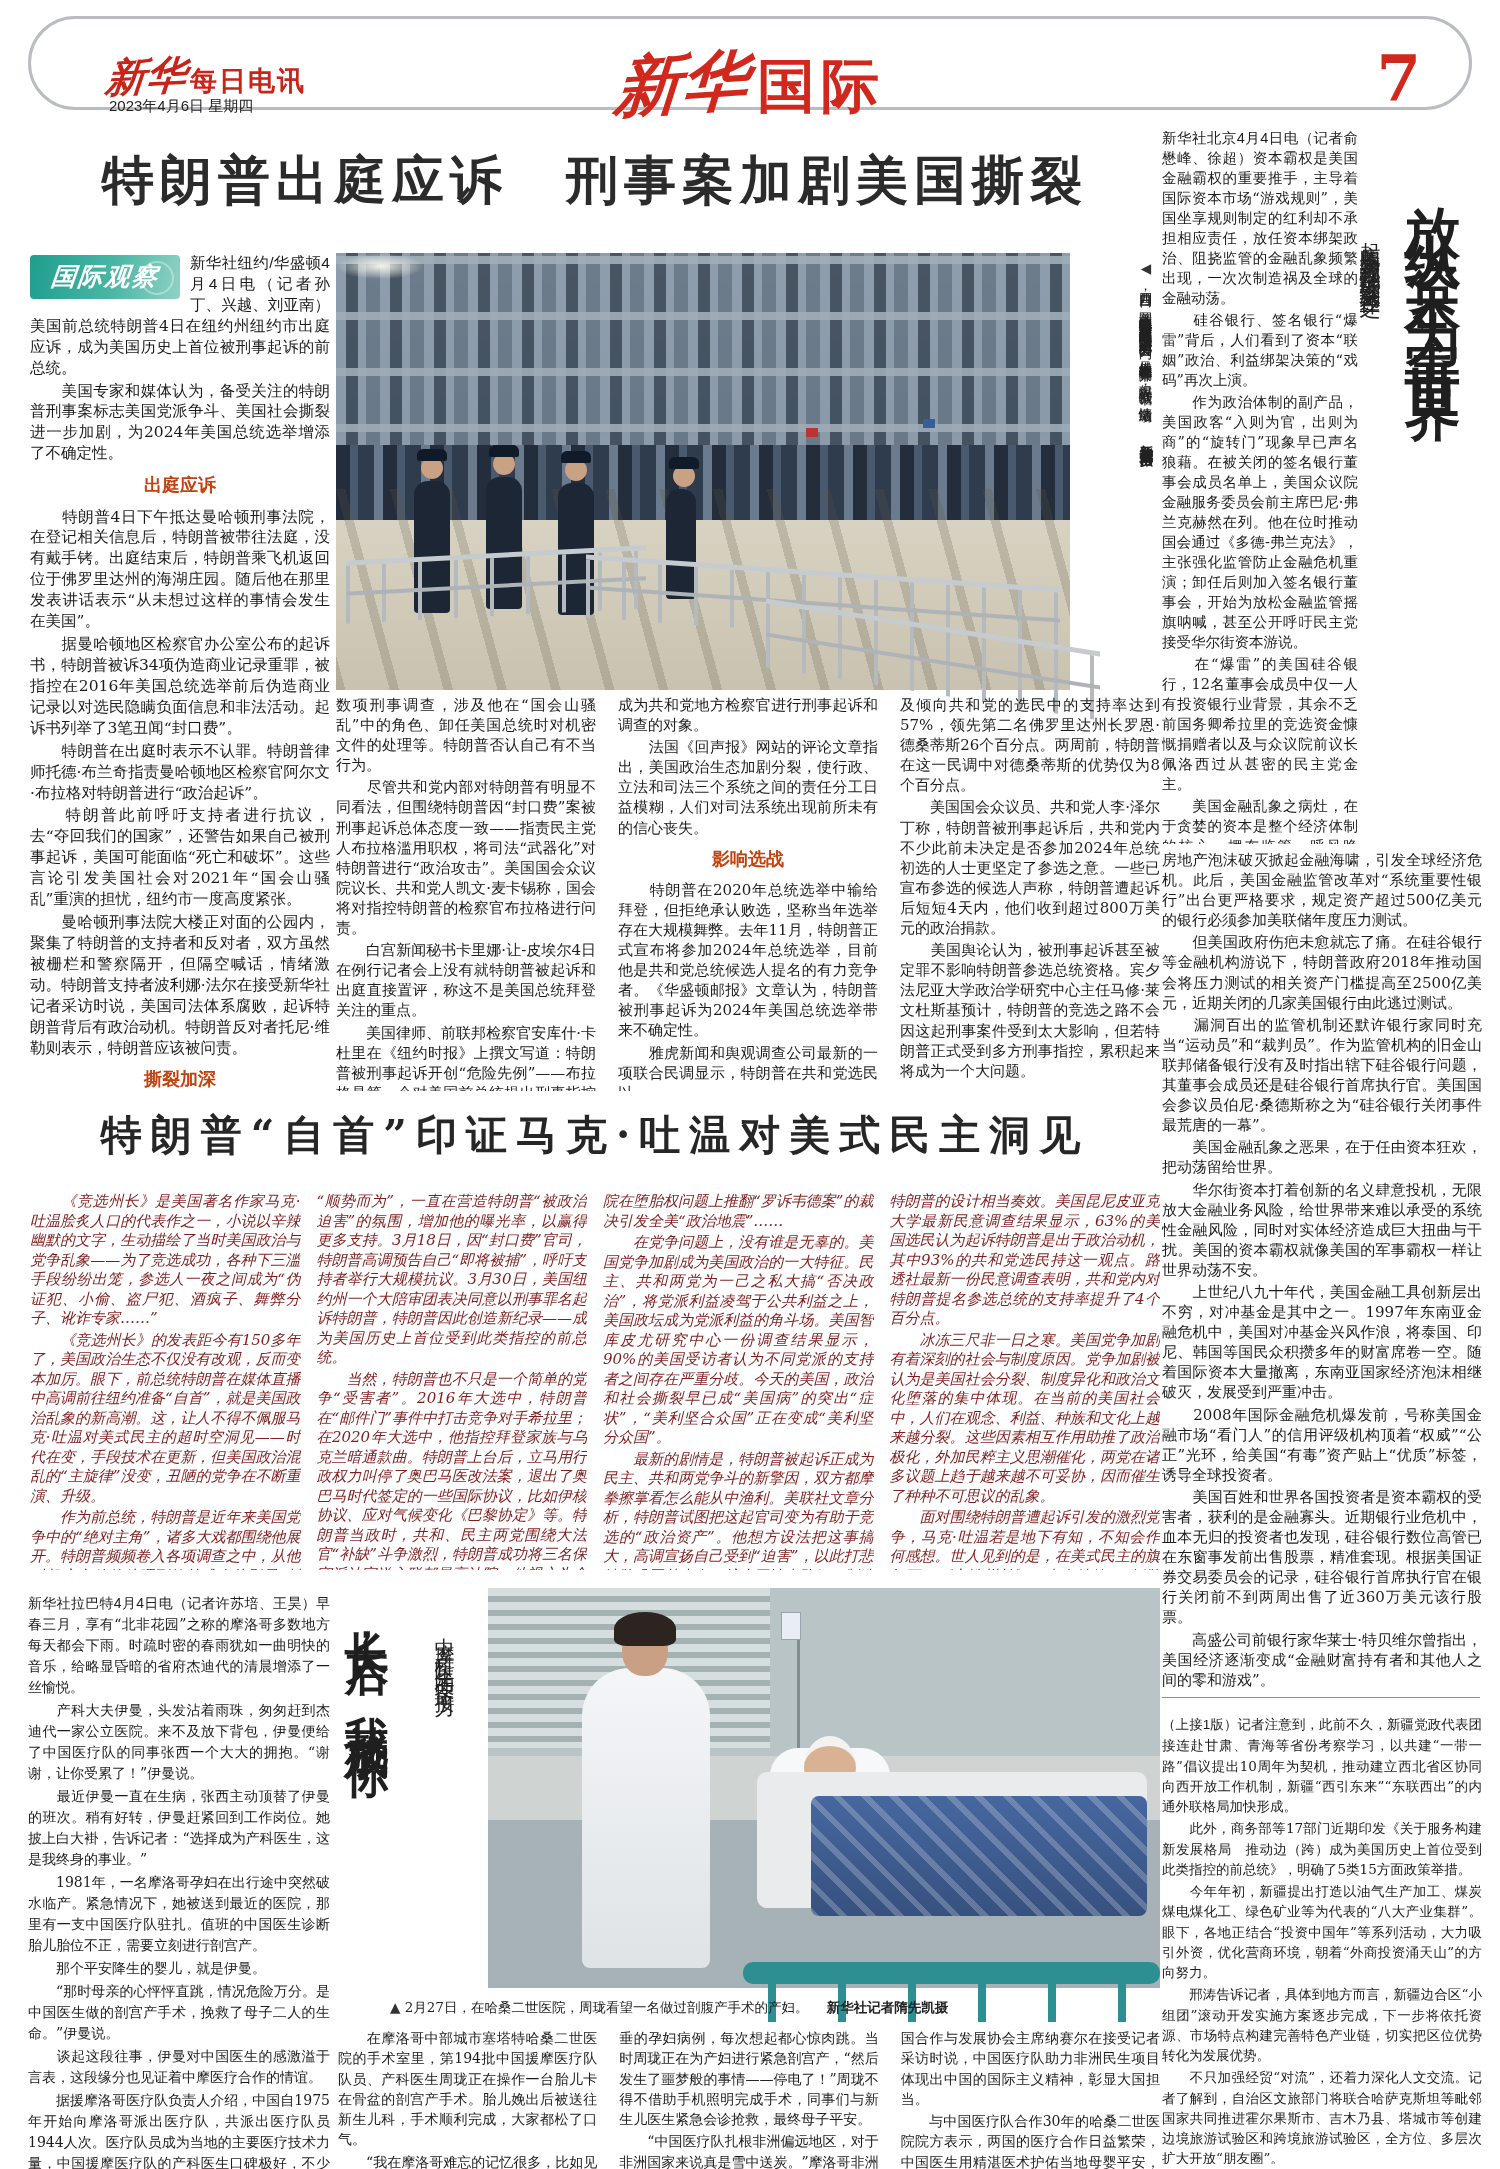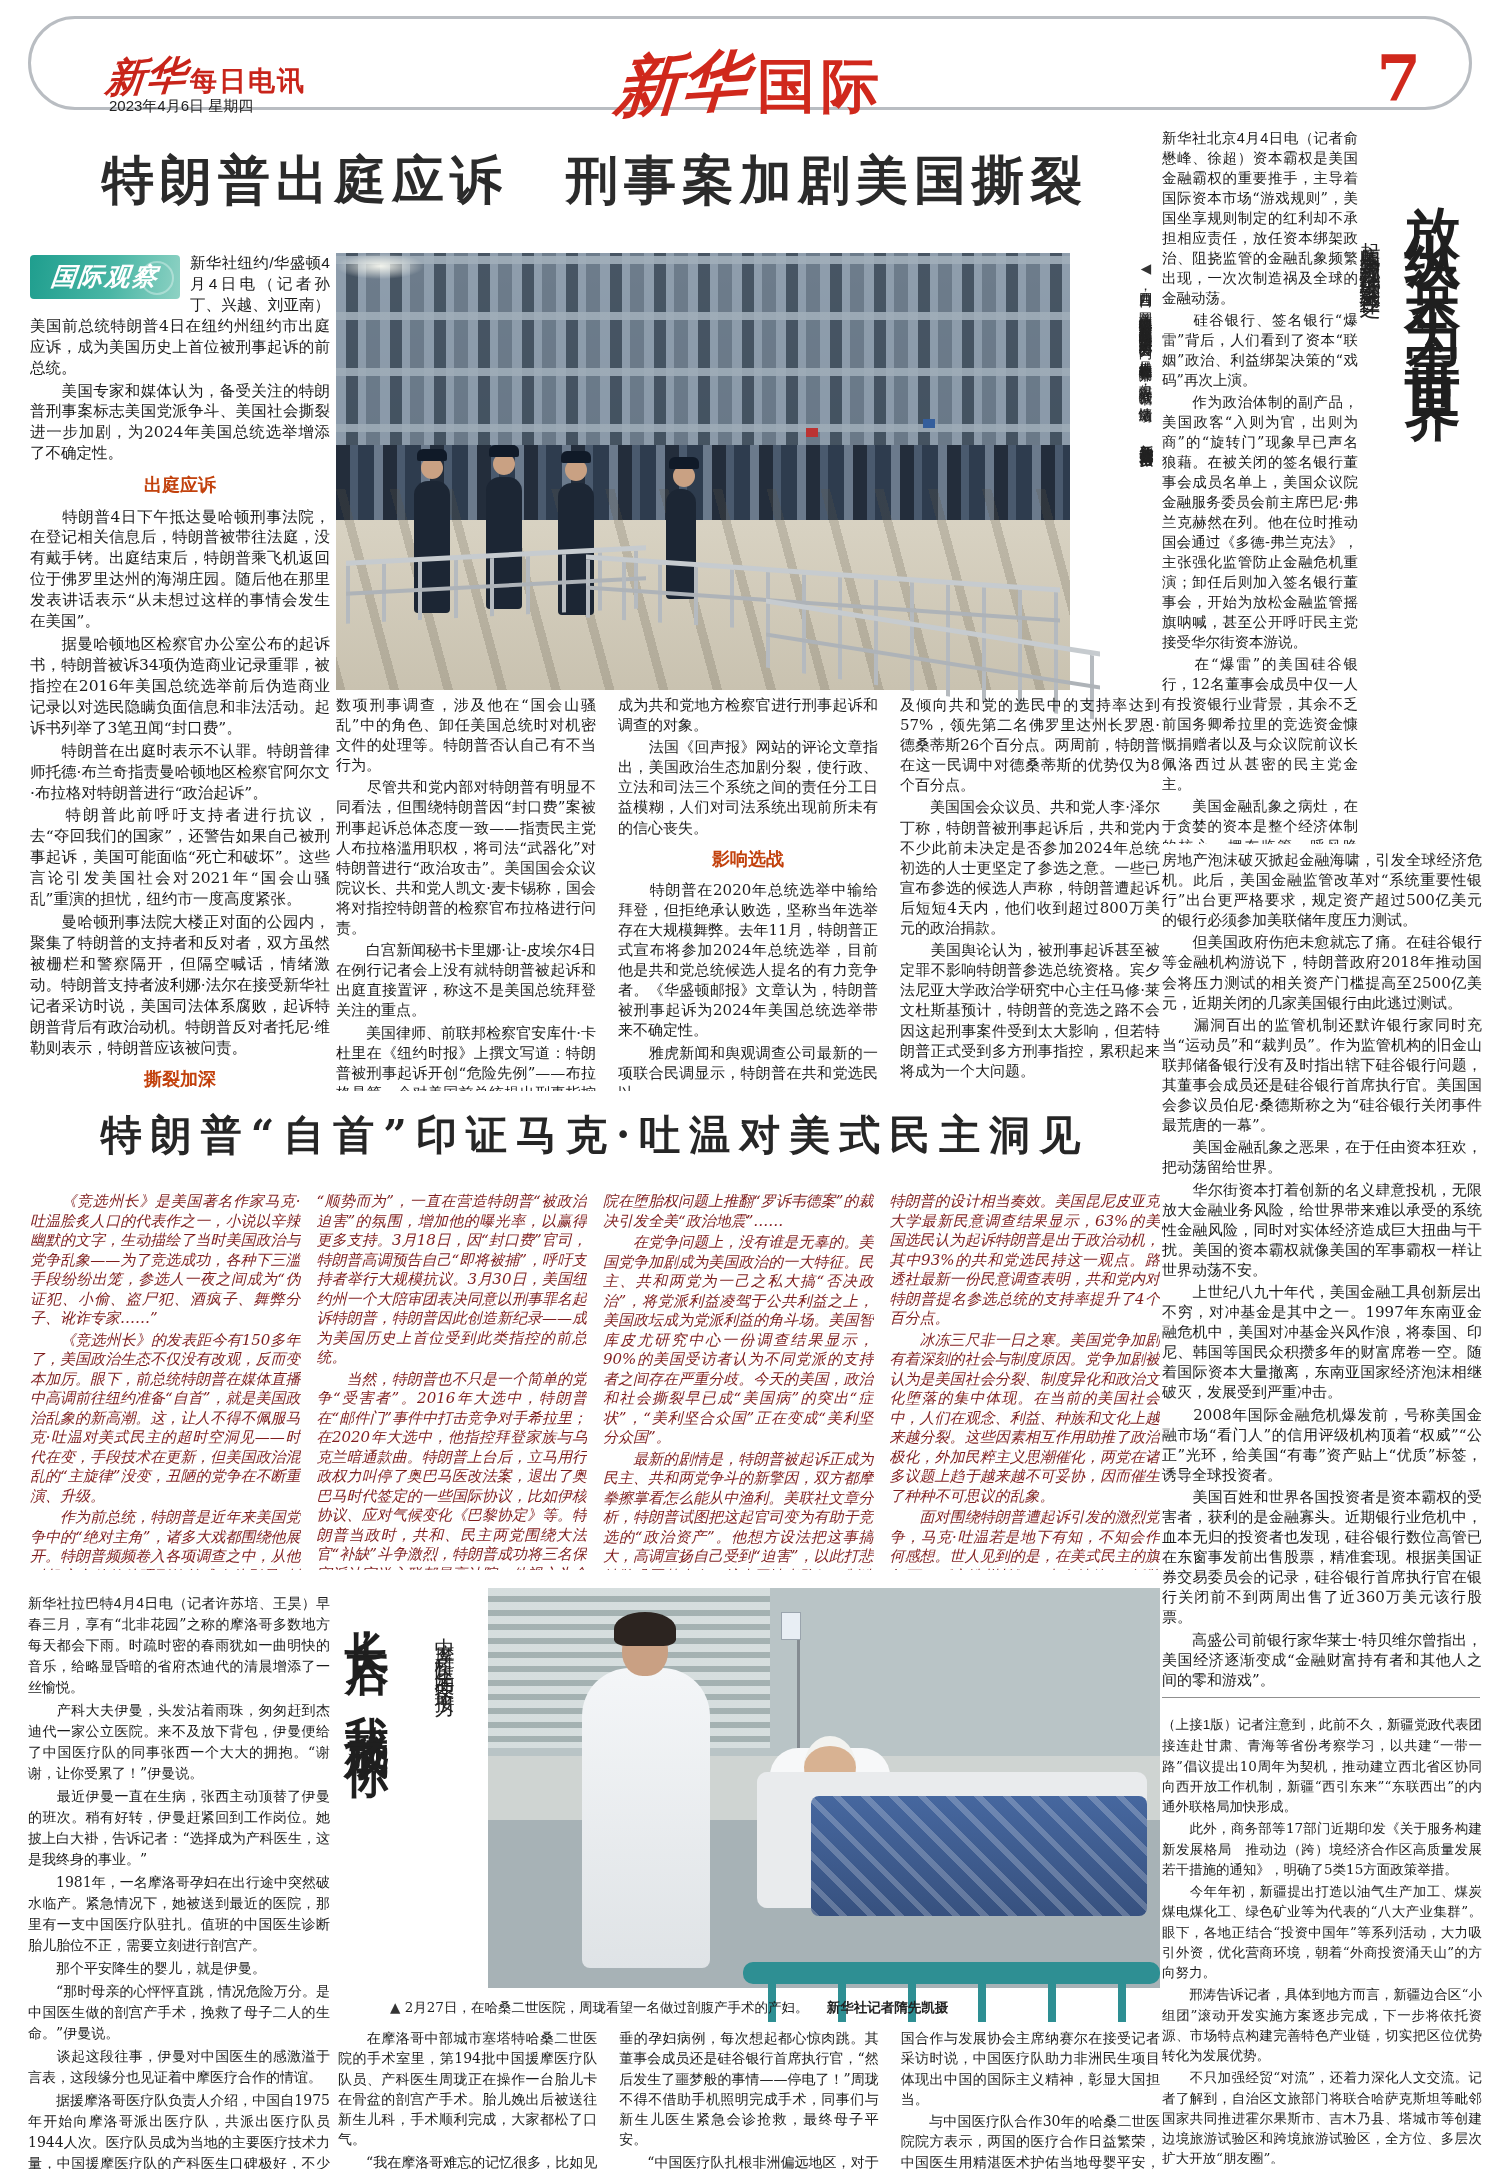--- a/index.html
+++ b/index.html
@@ -245,21 +245,21 @@
     <p>　　美国百姓和世界各国投资者是资本霸权的受害者，获利的是金融寡头。近期银行业危机中，血本无归的投资者也发现，硅谷银行数位高管已在东窗事发前出售股票，精准套现。根据美国证券交易委员会的记录，硅谷银行首席执行官在银行关闭前不到两周出售了近360万美元该行股票。</p>
     <p>　　高盛公司前银行家华莱士·特贝维尔曾指出，美国经济逐渐变成“金融财富持有者和其他人之间的零和游戏”。</p>
     <p>　　从对冲基金兴风作浪的1997年东南亚金融危机，到美国次贷危机引发的2008年国际金融危机，再到今年银行关闭潮引发的欧美银行业危机，美国祸乱世界经济的手段在危机中不断翻新，金融资本充当危机始作俑者的角色始终如一。</p>
   </div>
 
 <div class="abs rule-h rule1"></div>
 
 <div class="abs xinjiang clip justify">
   <p><span class="bold-sans">（上接1版）</span><span>记者注意到，此前不久，新疆党政代表团接连赴甘肃、青海等省份考察学习，以共建“一带一路”倡议提出10周年为契机，推动建立西北省区协同向西开放工作机制，新疆“西引东来”“东联西出”的内通外联格局加快形成。</span></p>
   <div>
-      <p>　　此外，商务部等17部门近期印发《关于服务构建新发展格局　推动边（跨）境经济合作区高质量发展若干措施的通知》，明确了5类15方面政策举措。</p>
+      <p>　　此外，商务部等17部门近期印发《关于服务构建新发展格局　推动边（跨）成为美国历史上首位受到此类指控的前总统》，明确了5类15方面政策举措。</p>
       <p>　　今年年初，新疆提出打造以油气生产加工、煤炭煤电煤化工、绿色矿业等为代表的“八大产业集群”。眼下，各地正结合“投资中国年”等系列活动，大力吸引外资，优化营商环境，朝着“外商投资涌天山”的方向努力。</p>
       <p>　　邢涛告诉记者，具体到地方而言，新疆边合区“小组团”滚动开发实施方案逐步完成，下一步将依托资源、市场特点构建完善特色产业链，切实把区位优势转化为发展优势。</p>
       <p>　　不只加强经贸“对流”，还着力深化人文交流。记者了解到，自治区文旅部门将联合哈萨克斯坦等毗邻国家共同推进霍尔果斯市、吉木乃县、塔城市等创建边境旅游试验区和跨境旅游试验区，全方位、多层次扩大开放“朋友圈”。</p>
     </div>
 </div>
 
 <div class="abs morocco-col clip justify">
   <p><span class="bold-sans">新华社拉巴特4月4日电（记者许苏培、王昊）</span><span>早春三月，享有“北非花园”之称的摩洛哥多数地方每天都会下雨。时疏时密的春雨犹如一曲明快的音乐，给略显昏暗的省府杰迪代的清晨增添了一丝愉悦。</span></p>
   <div>
       <p>　　产科大夫伊曼，头发沾着雨珠，匆匆赶到杰迪代一家公立医院。来不及放下背包，伊曼便给了中国医疗队的同事张西一个大大的拥抱。“谢谢，让你受累了！”伊曼说。</p>
@@ -292,20 +292,20 @@
   <span>2月27日，在哈桑二世医院，周珑看望一名做过剖腹产手术的产妇。</span>
   <span class="credit">新华社记者隋先凯摄</span>
 </div>
 
 <div class="abs bottom-band">
   <div class="bottom-col justify">
       <p>　　在摩洛哥中部城市塞塔特哈桑二世医院的手术室里，第194批中国援摩医疗队队员、产科医生周珑正在操作一台胎儿卡在骨盆的剖宫产手术。胎儿娩出后被送往新生儿科，手术顺利完成，大家都松了口气。</p>
       <p>　　“我在摩洛哥难忘的记忆很多，比如见过太多危重的孕产妇病例。”周珑回忆说，有一个脐带脱</p>
     </div>
   <div class="bottom-col justify">
-      <p>垂的孕妇病例，每次想起都心惊肉跳。其董事会成员还是硅谷银行首席执行官，“然后发生了噩梦般的事情——停电了！”周珑不得不借助手机照明完成手术，同事们与新生儿医生紧急会诊抢救，最终母子平安。</p>
+      <p>垂的孕妇病例，每次想起都心惊肉跳。当时周珑正在为产妇进行紧急剖宫产，“然后发生了噩梦般的事情——停电了！”周珑不得不借助手机照明完成手术，同事们与新生儿医生紧急会诊抢救，最终母子平安。</p>
       <p>　　“中国医疗队扎根非洲偏远地区，对于非洲国家来说真是雪中送炭。”摩洛哥非洲中</p>
     </div>
   <div class="bottom-col justify">
       <p>国合作与发展协会主席纳赛尔在接受记者采访时说，中国医疗队助力非洲民生项目体现出中国的国际主义精神，彰显大国担当。</p>
       <p>　　与中国医疗队合作30年的哈桑二世医院院方表示，两国的医疗合作日益繁荣，中国医生用精湛医术护佑当地母婴平安，令人感到十分荣幸。</p>
     </div>
 </div>
 
 </body></html>

